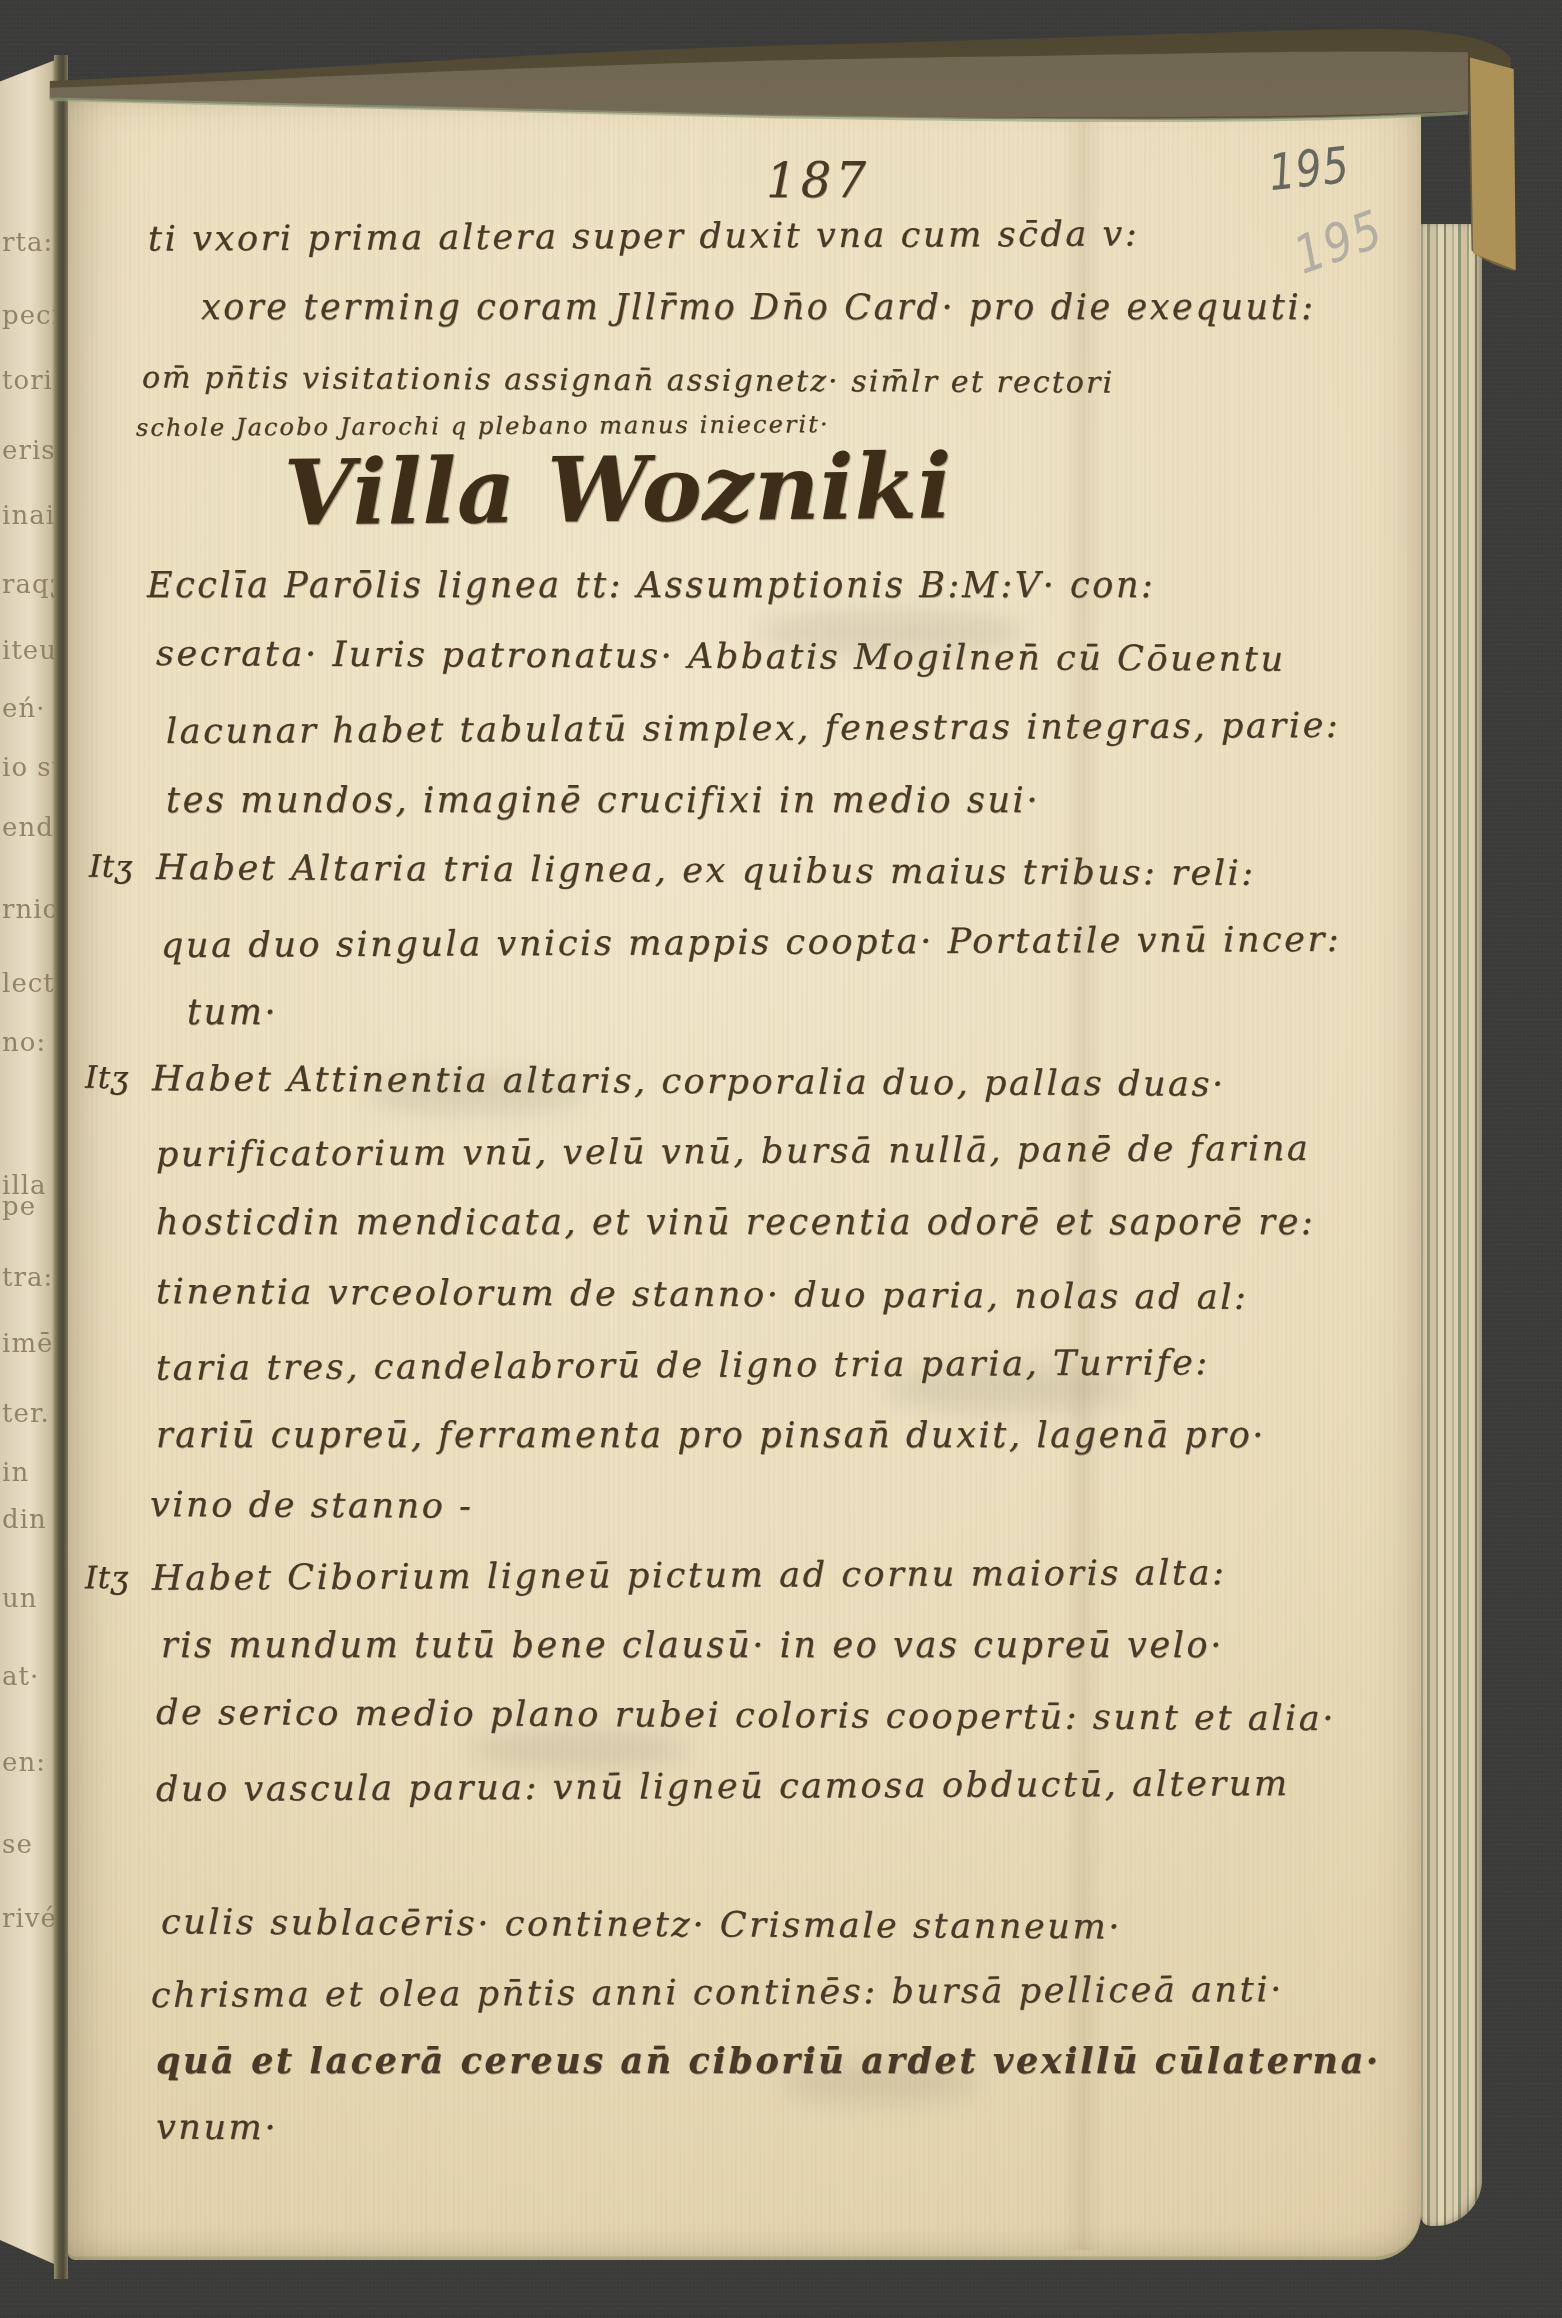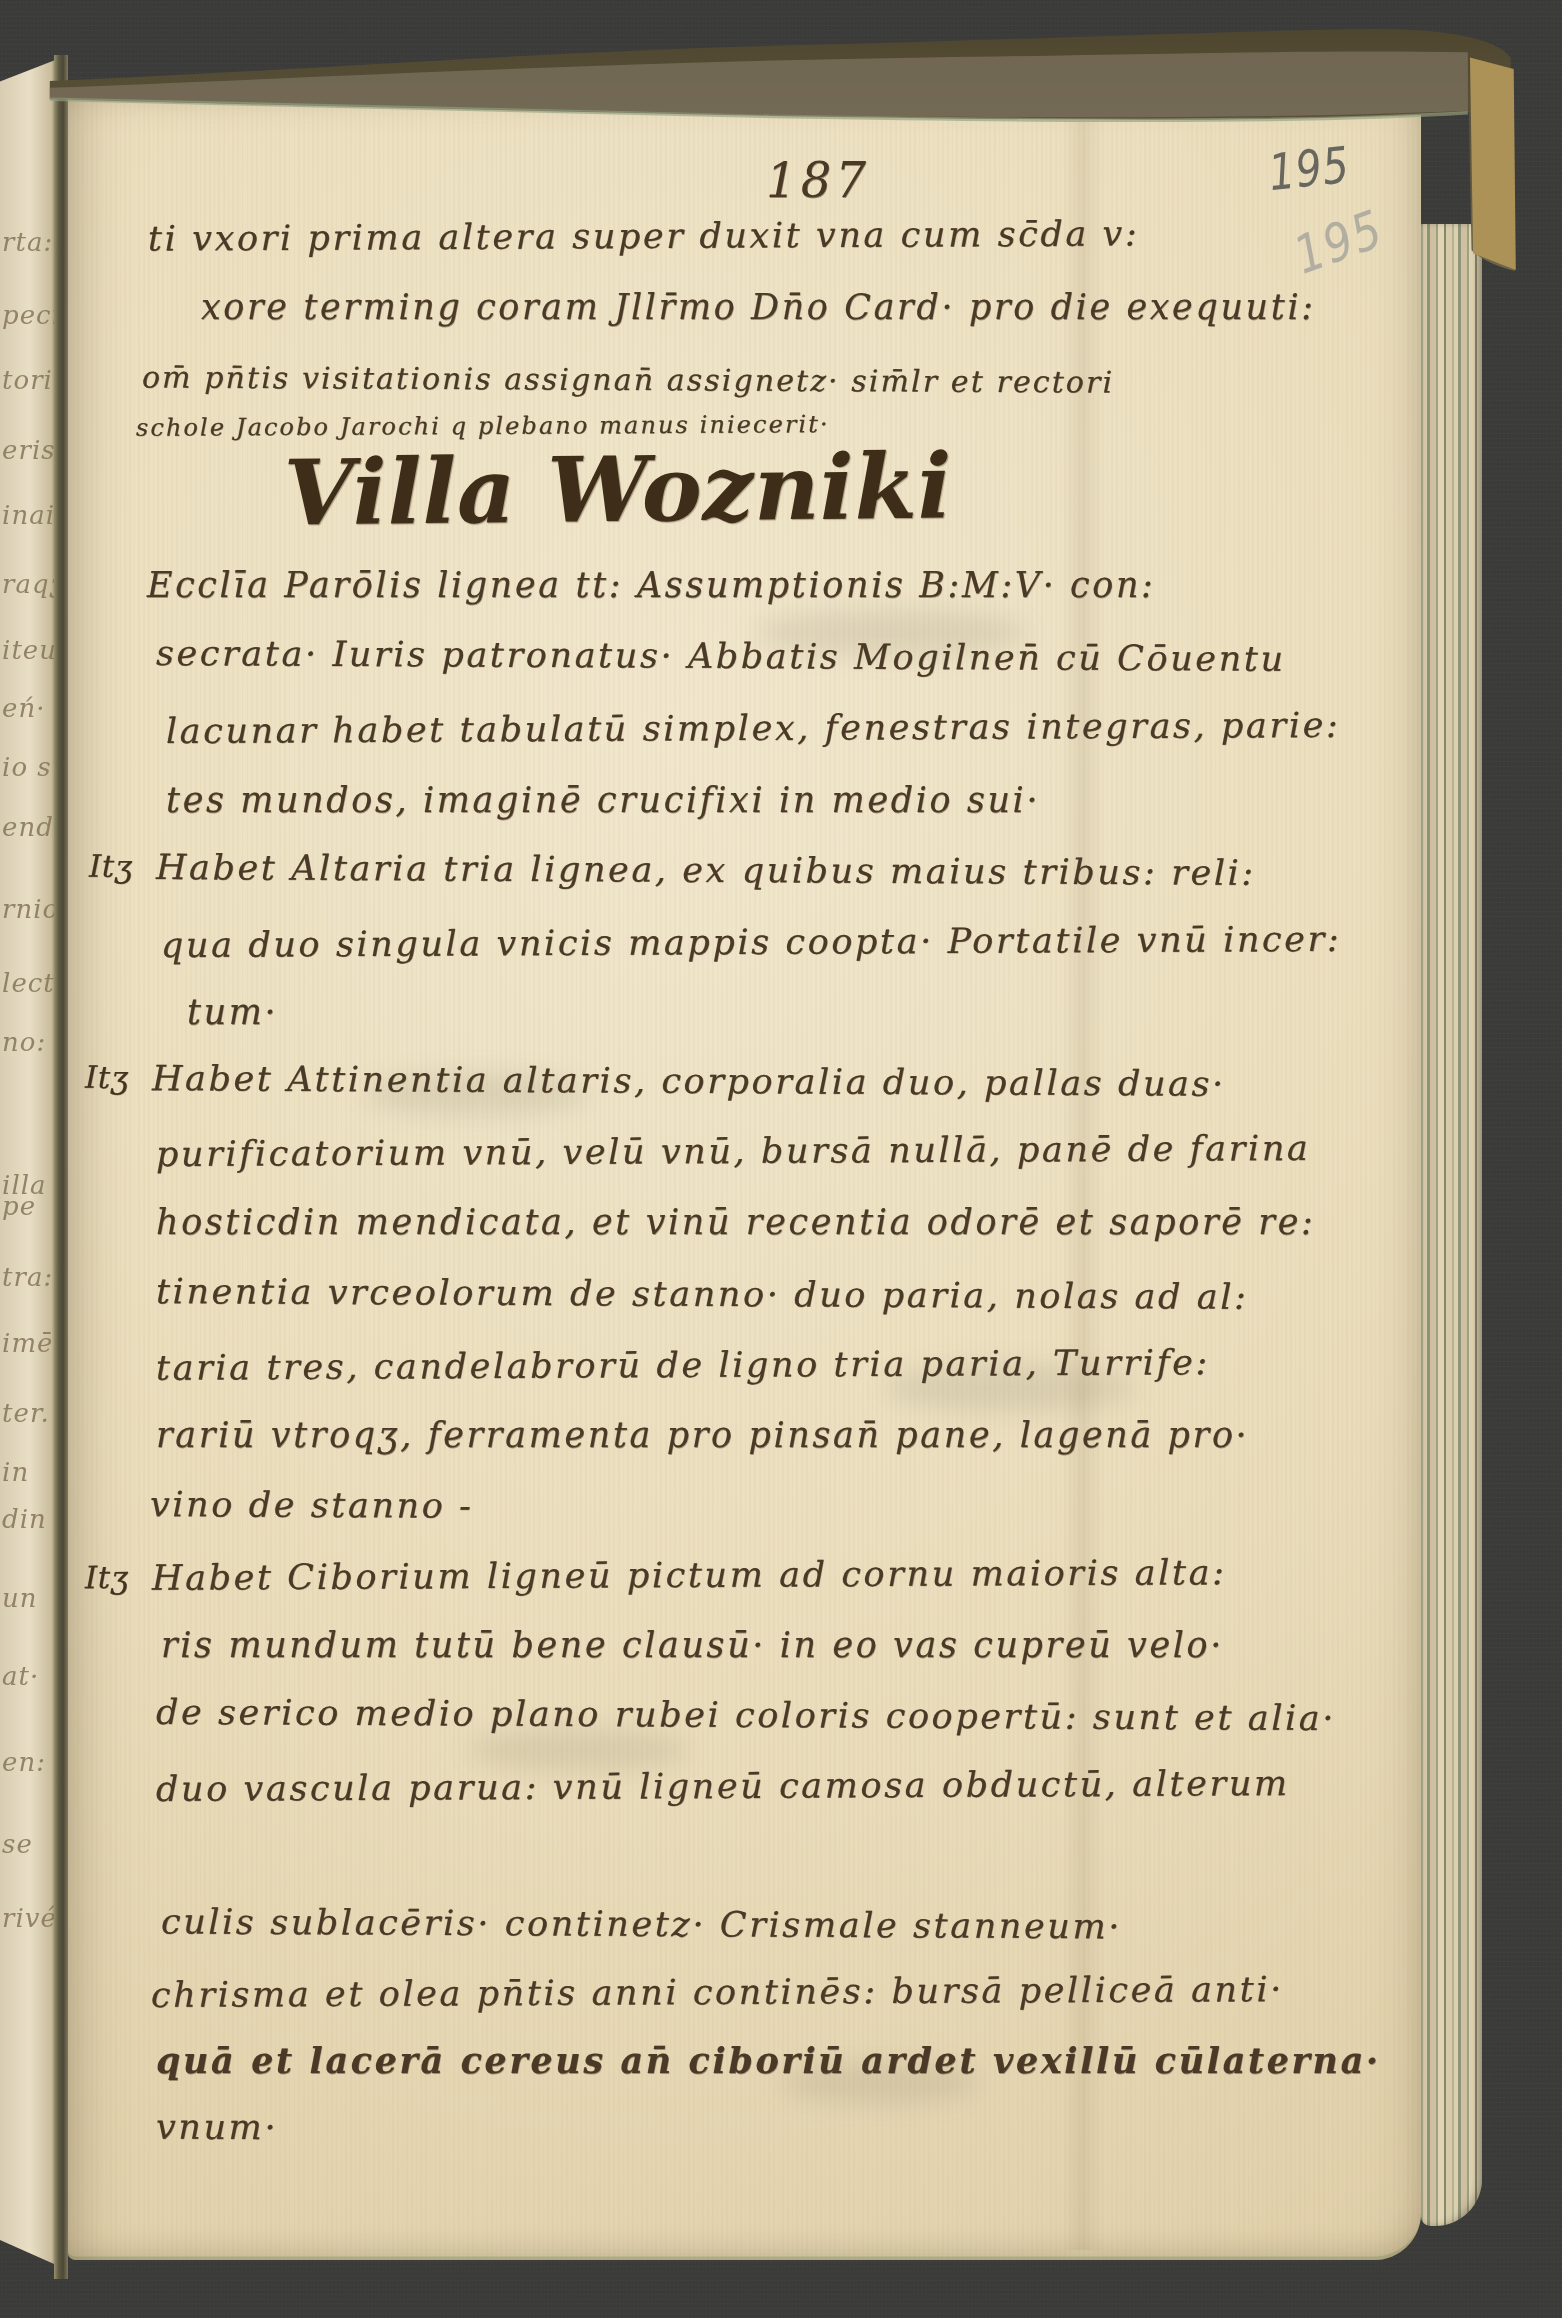--- a/index.html
+++ b/index.html
@@ -5,21 +5,21 @@
   html,body{margin:0;padding:0;background:#2e2e2d;}
   #root{position:relative;width:1562px;height:2319px;overflow:hidden;
         background:#3b3b39;font-family:"DejaVu Serif", serif;}
   #root::before{content:"";position:absolute;inset:0;
         background-image:radial-gradient(rgba(255,255,255,.055) 0.5px, transparent 0.6px);
         background-size:3.6px 4.7px;opacity:.8;pointer-events:none;}
   
   .facing{position:absolute;left:0;top:58px;width:54px;height:2206px;
         background:linear-gradient(90deg,#d8cdb2,#e9dfc6 55%,#c9bc9d 95%,#a39a7e);
         clip-path:polygon(0 23.4px,100% 2.6px,100% 2206px,0 2182px);}
-  .frag{position:absolute;left:2.1px;white-space:nowrap;font-style:italic;
+  .frag{position:absolute;left:2.1px;white-space:nowrap;
         font-size:26px;color:#857458;opacity:.85;letter-spacing:1px;}
   
   .gutter{position:absolute;left:54px;top:55px;width:14px;height:2224px;
         background:linear-gradient(90deg,#97916f,#5d5942 35%,#4c4836 65%,#7d775c);}
   
   .page{position:absolute;left:68px;top:83px;width:1353px;height:2177px;
         background:radial-gradient(120% 90% at 45% 30%, #f1e7cd 0%, #e9dcba 55%, #ddcba4 100%);
         border-radius:2.1px 5.2px 47px 7.3px;
         box-shadow:inset 36px 0 47px -23.4px rgba(120,105,75,.38),
                    inset -29px 0 42px -23.4px rgba(120,105,75,.32),
@@ -136,21 +136,21 @@
       <div class="ms-line" style="top: 708px; left: 166px; transform: rotate(-0.3deg);">lacunar habet tabulatū simplex, fenestras integras, parie:</div>
       <div class="ms-line" style="top: 780px; left: 166px; transform: rotate(0deg);">tes mundos, imaginē crucifixi in medio sui·</div>
       <div class="ms-line" style="top: 850px; left: 156px; transform: rotate(0.3deg);">Habet Altaria tria lignea, ex quibus maius tribus: reli:<span class="item-marker">Itʒ</span></div>
       <div class="ms-line" style="top: 922px; left: 161px; transform: rotate(-0.3deg);">qua duo singula vnicis mappis coopta· Portatile vnū incer:</div>
       <div class="ms-line" style="top: 992px; left: 187px; transform: rotate(0deg);">tum·</div>
       <div class="ms-line" style="top: 1061px; left: 152px; transform: rotate(0.3deg);">Habet Attinentia altaris, corporalia duo, pallas duas·<span class="item-marker">Itʒ</span></div>
       <div class="ms-line" style="top: 1131px; left: 156px; transform: rotate(-0.3deg);">purificatorium vnū, velū vnū, bursā nullā, panē de farina</div>
       <div class="ms-line" style="top: 1202px; left: 156px; transform: rotate(0deg);">hosticdin mendicata, et vinū recentia odorē et saporē re:</div>
       <div class="ms-line" style="top: 1274px; left: 156px; transform: rotate(0.3deg);">tinentia vrceolorum de stanno· duo paria, nolas ad al:</div>
       <div class="ms-line" style="top: 1345px; left: 156px; transform: rotate(-0.3deg);">taria tres,  candelabrorū de ligno tria paria, Turrife:</div>
-      <div class="ms-line" style="top: 1415px; left: 156px; transform: rotate(0deg);">rariū vtroqʒ, ferramenta pro pinsan̄ pane,  lagenā pro·</div>
+      <div class="ms-line" style="top: 1415px; left: 156px; transform: rotate(0deg);">rariū cupreū, ferramenta pro pinsan̄ duxit,  lagenā pro·</div>
       <div class="ms-line" style="top: 1485px; left: 150px; transform: rotate(0.3deg);">vino de stanno  -</div>
       <div class="ms-line" style="top: 1555px; left: 152px; transform: rotate(-0.3deg);">Habet Ciborium ligneū pictum ad cornu maioris alta:<span class="item-marker">Itʒ</span></div>
       <div class="ms-line" style="top: 1625px; left: 161px; transform: rotate(0deg);">ris mundum tutū bene clausū· in eo vas cupreū velo·</div>
       <div class="ms-line" style="top: 1695px; left: 156px; transform: rotate(0.3deg);">de serico medio plano rubei coloris coopertū: sunt et alia·</div>
       <div class="ms-line" style="top: 1766px; left: 156px; transform: rotate(-0.3deg);">duo vascula parua: vnū ligneū camosa obductū, alterum</div>
       <div class="ms-line" style="top: 1904px; left: 161px; transform: rotate(0.3deg);">culis sublacēris· continetz· Crismale stanneum·</div>
       <div class="ms-line" style="top: 1972px; left: 151px; transform: rotate(-0.3deg);">chrisma et olea pn̄tis anni continēs: bursā pelliceā anti·</div>
       <div class="ms-line" style="top: 2040px; left: 156px; transform: rotate(0deg); font-weight: bold;">quā et lacerā cereus an̄ ciboriū ardet vexillū cūlaterna·</div>
       <div class="ms-line" style="top: 2107px; left: 156px; transform: rotate(0.3deg);">vnum·</div>
     </div>

